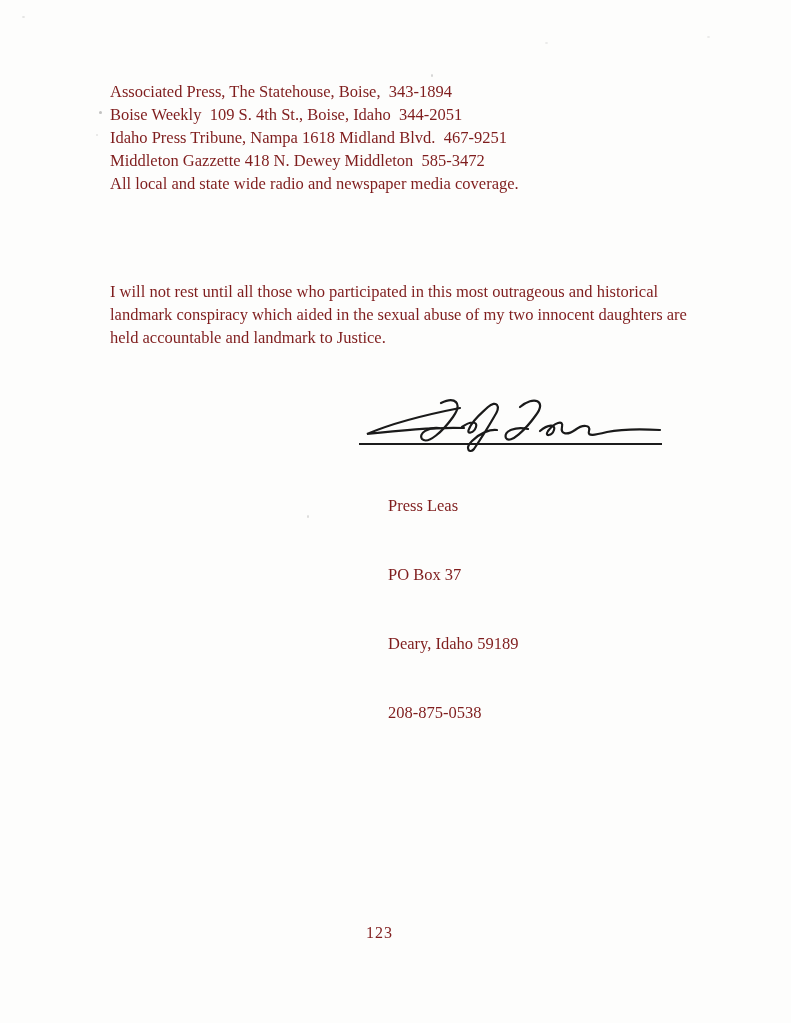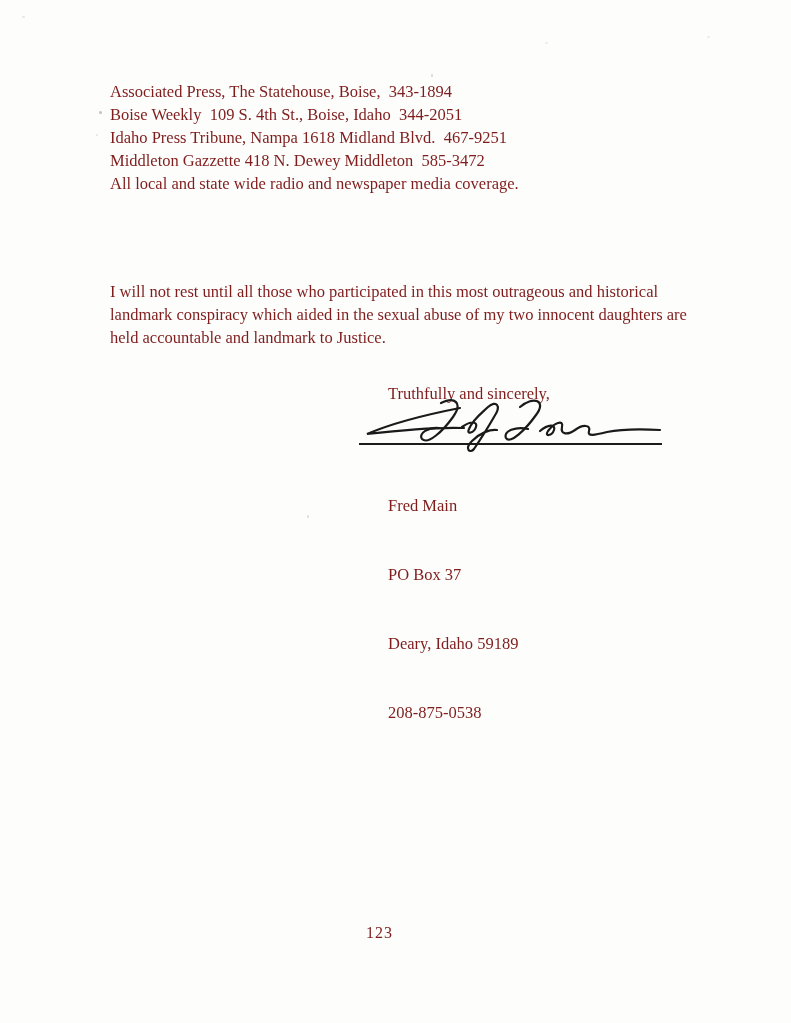--- a/index.html
+++ b/index.html
@@ -107,41 +107,40 @@
     <div class="doc-line">Middleton Gazzette 418 N. Dewey Middleton  585-3472</div>
     <div class="doc-line">All local and state wide radio and newspaper media coverage.</div>
   </div>
 
   <div class="paragraph">
     <div class="doc-line">I will not rest until all those who participated in this most outrageous and historical</div>
     <div class="doc-line">landmark conspiracy which aided in the sexual abuse of my two innocent daughters are</div>
     <div class="doc-line">held accountable and landmark to Justice.</div>
   </div>
 
-  <div class="closing">Truthfully and sincerely,</div>
 
   <svg class="signature-svg" viewBox="0 0 306 58" fill="none" xmlns="http://www.w3.org/2000/svg">
     <g stroke="#1a1a1a" stroke-width="2.2" stroke-linecap="round" fill="none">
 
       <path d="M 98 11 C 62 18 26 28 5 37 C 40 33 76 30 102 31"></path>
 
       <path d="M 79 6 C 93 -1 101 6 91 20 C 81 34 66 48 60 42 C 56 36 67 30 77 31"></path>
 
       <path d="M 100 30 C 108 24 116 24 114 30 C 112 36 104 38 107 32 C 111 22 120 16 126 10 C 134 3 140 8 132 20 C 124 34 116 46 112 52 C 108 57 102 52 110 44 C 118 36 128 32 135 33"></path>
 
       <path d="M 158 10 C 172 -2 185 4 174 18 C 164 32 148 48 144 41 C 141 34 154 29 166 32"></path>
 
       <path d="M 178 34 C 186 27 194 27 192 33 C 190 39 182 40 186 34 C 192 26 202 22 200 30 C 198 38 206 38 213 33 C 221 27 229 28 227 34 C 225 40 233 38 245 35 C 260 32 280 32 298 33"></path>
     </g>
   </svg>
 
   <div class="sig-rule"></div>
 
   <div class="sig-details">
-    <div class="doc-line">Fred Main</div>
+    <div class="doc-line">Press Leas</div>
     <div class="doc-line">PO Box 37</div>
     <div class="doc-line">Deary, Idaho 59189</div>
     <div class="doc-line">208-875-0538</div>
   </div>
 
   <div class="page-number">123</div>
 
 </div>
 
 </body></html>

